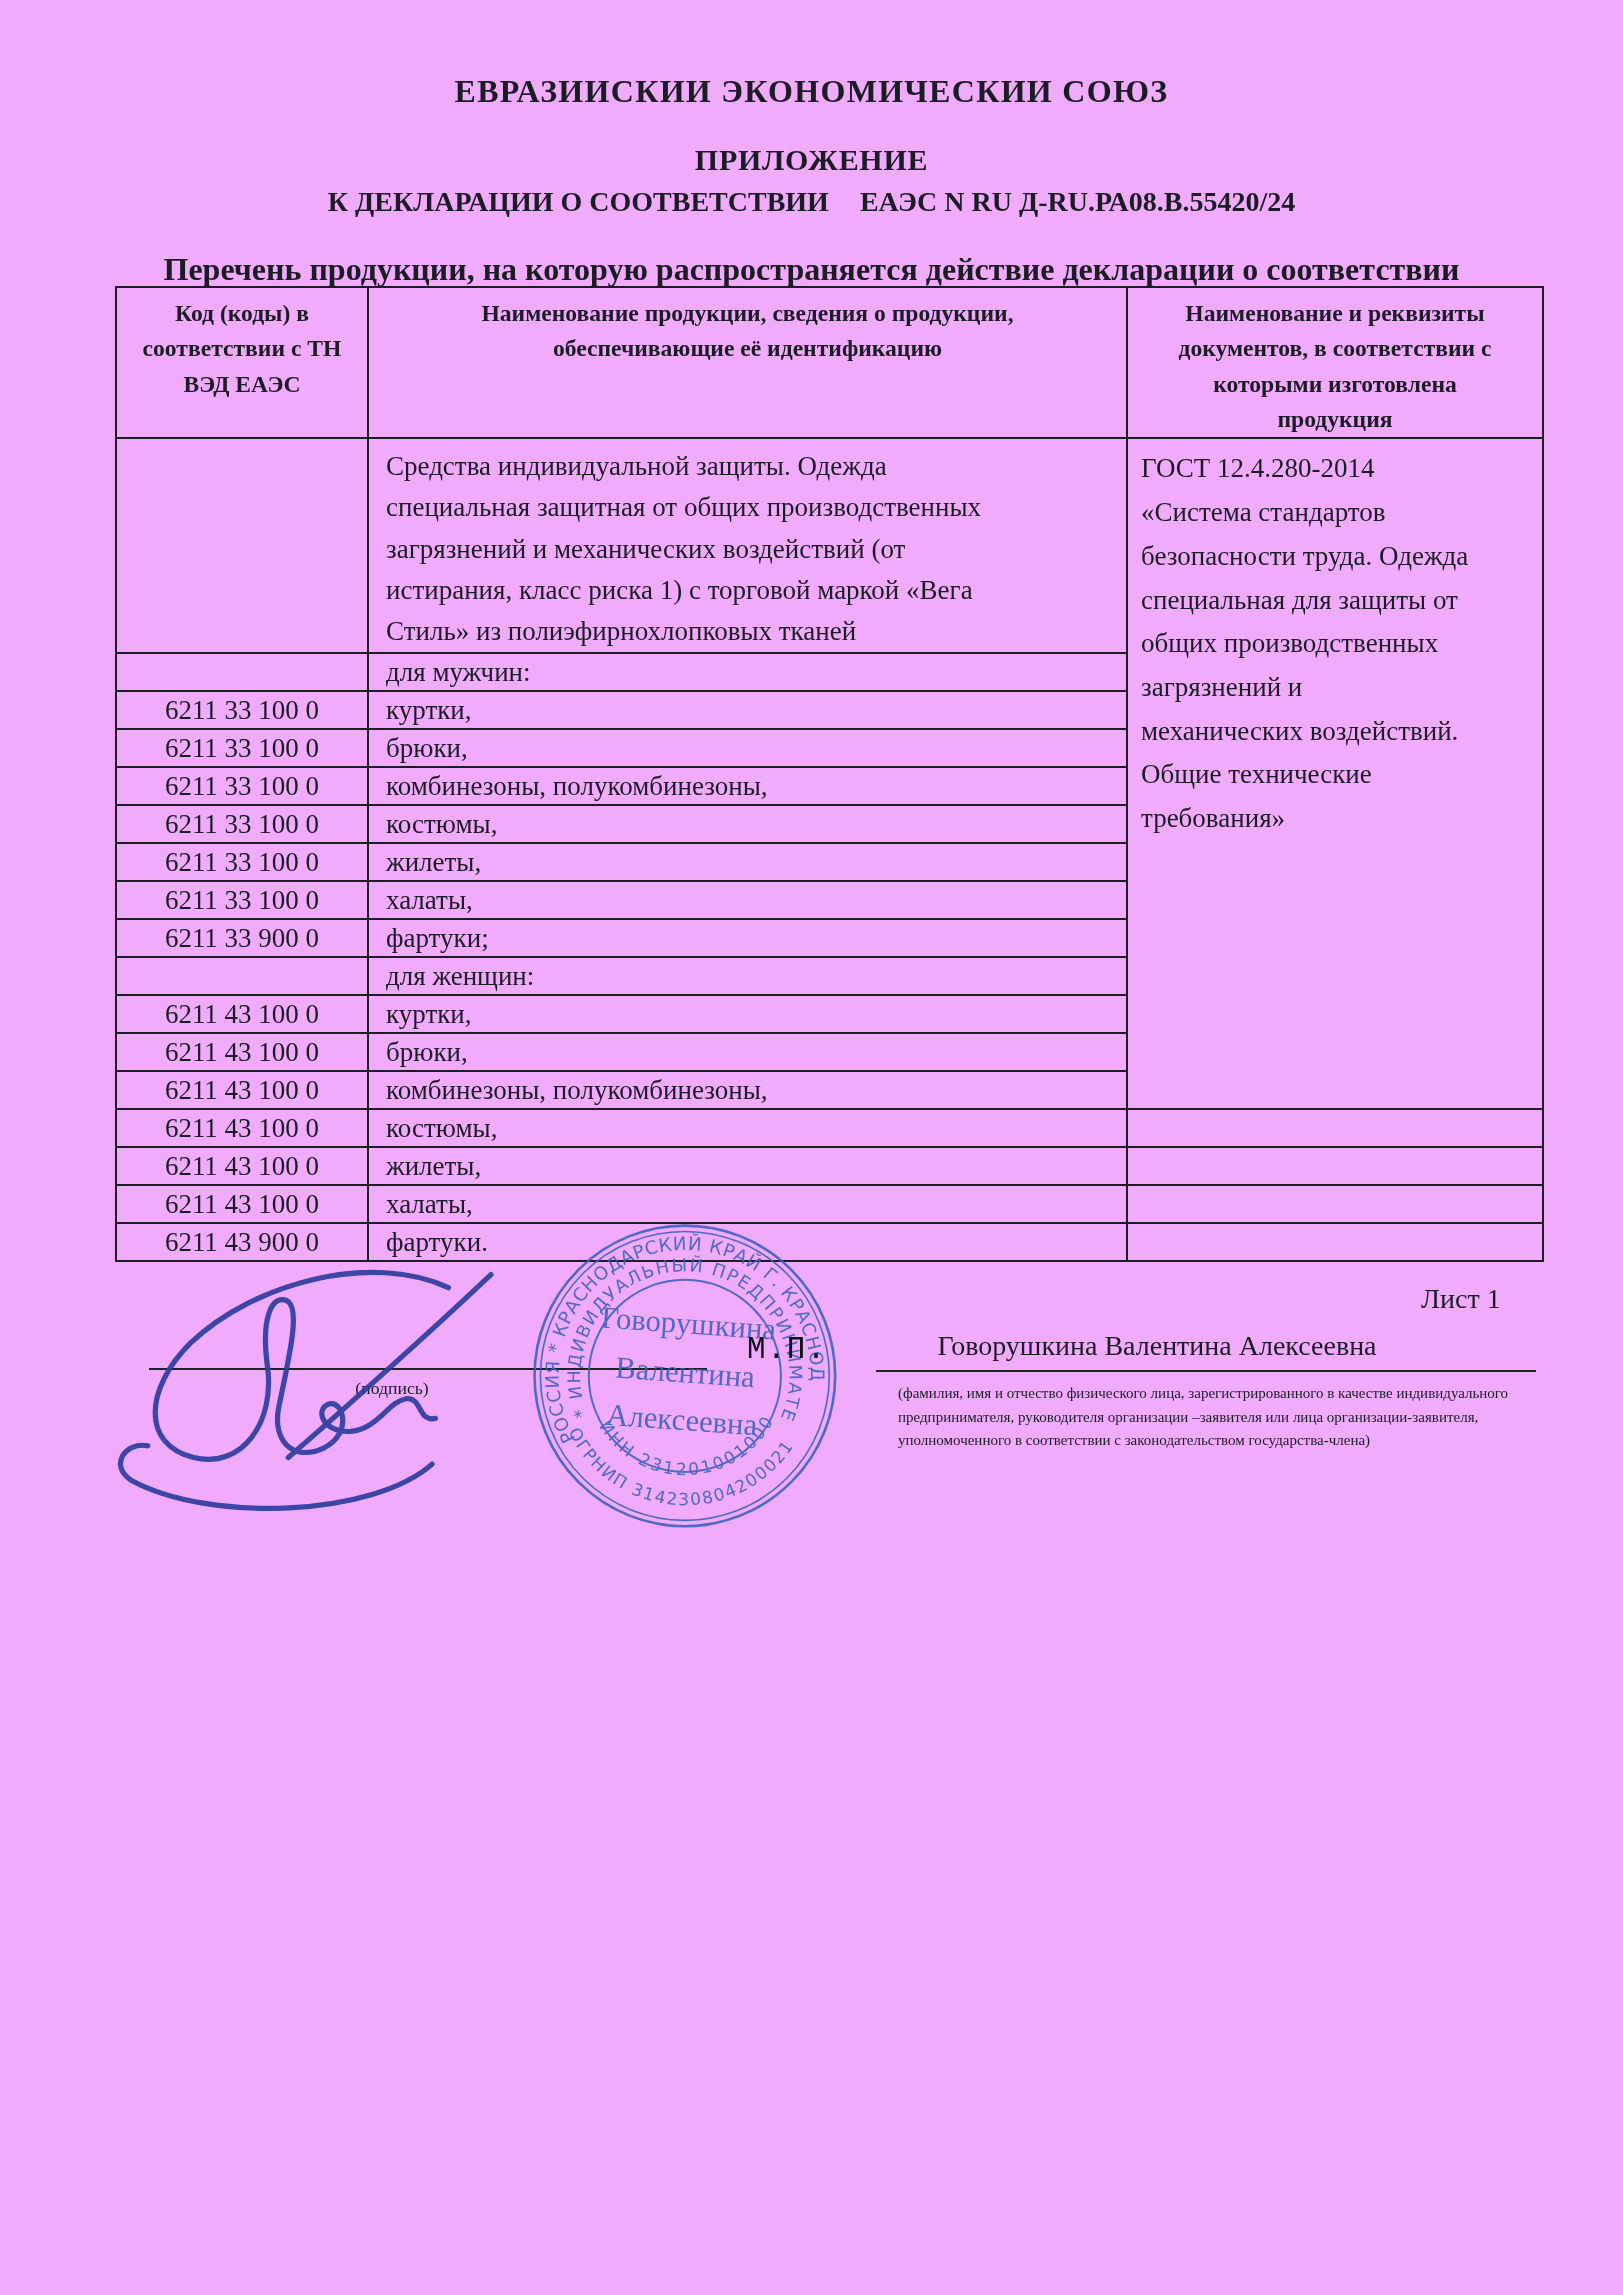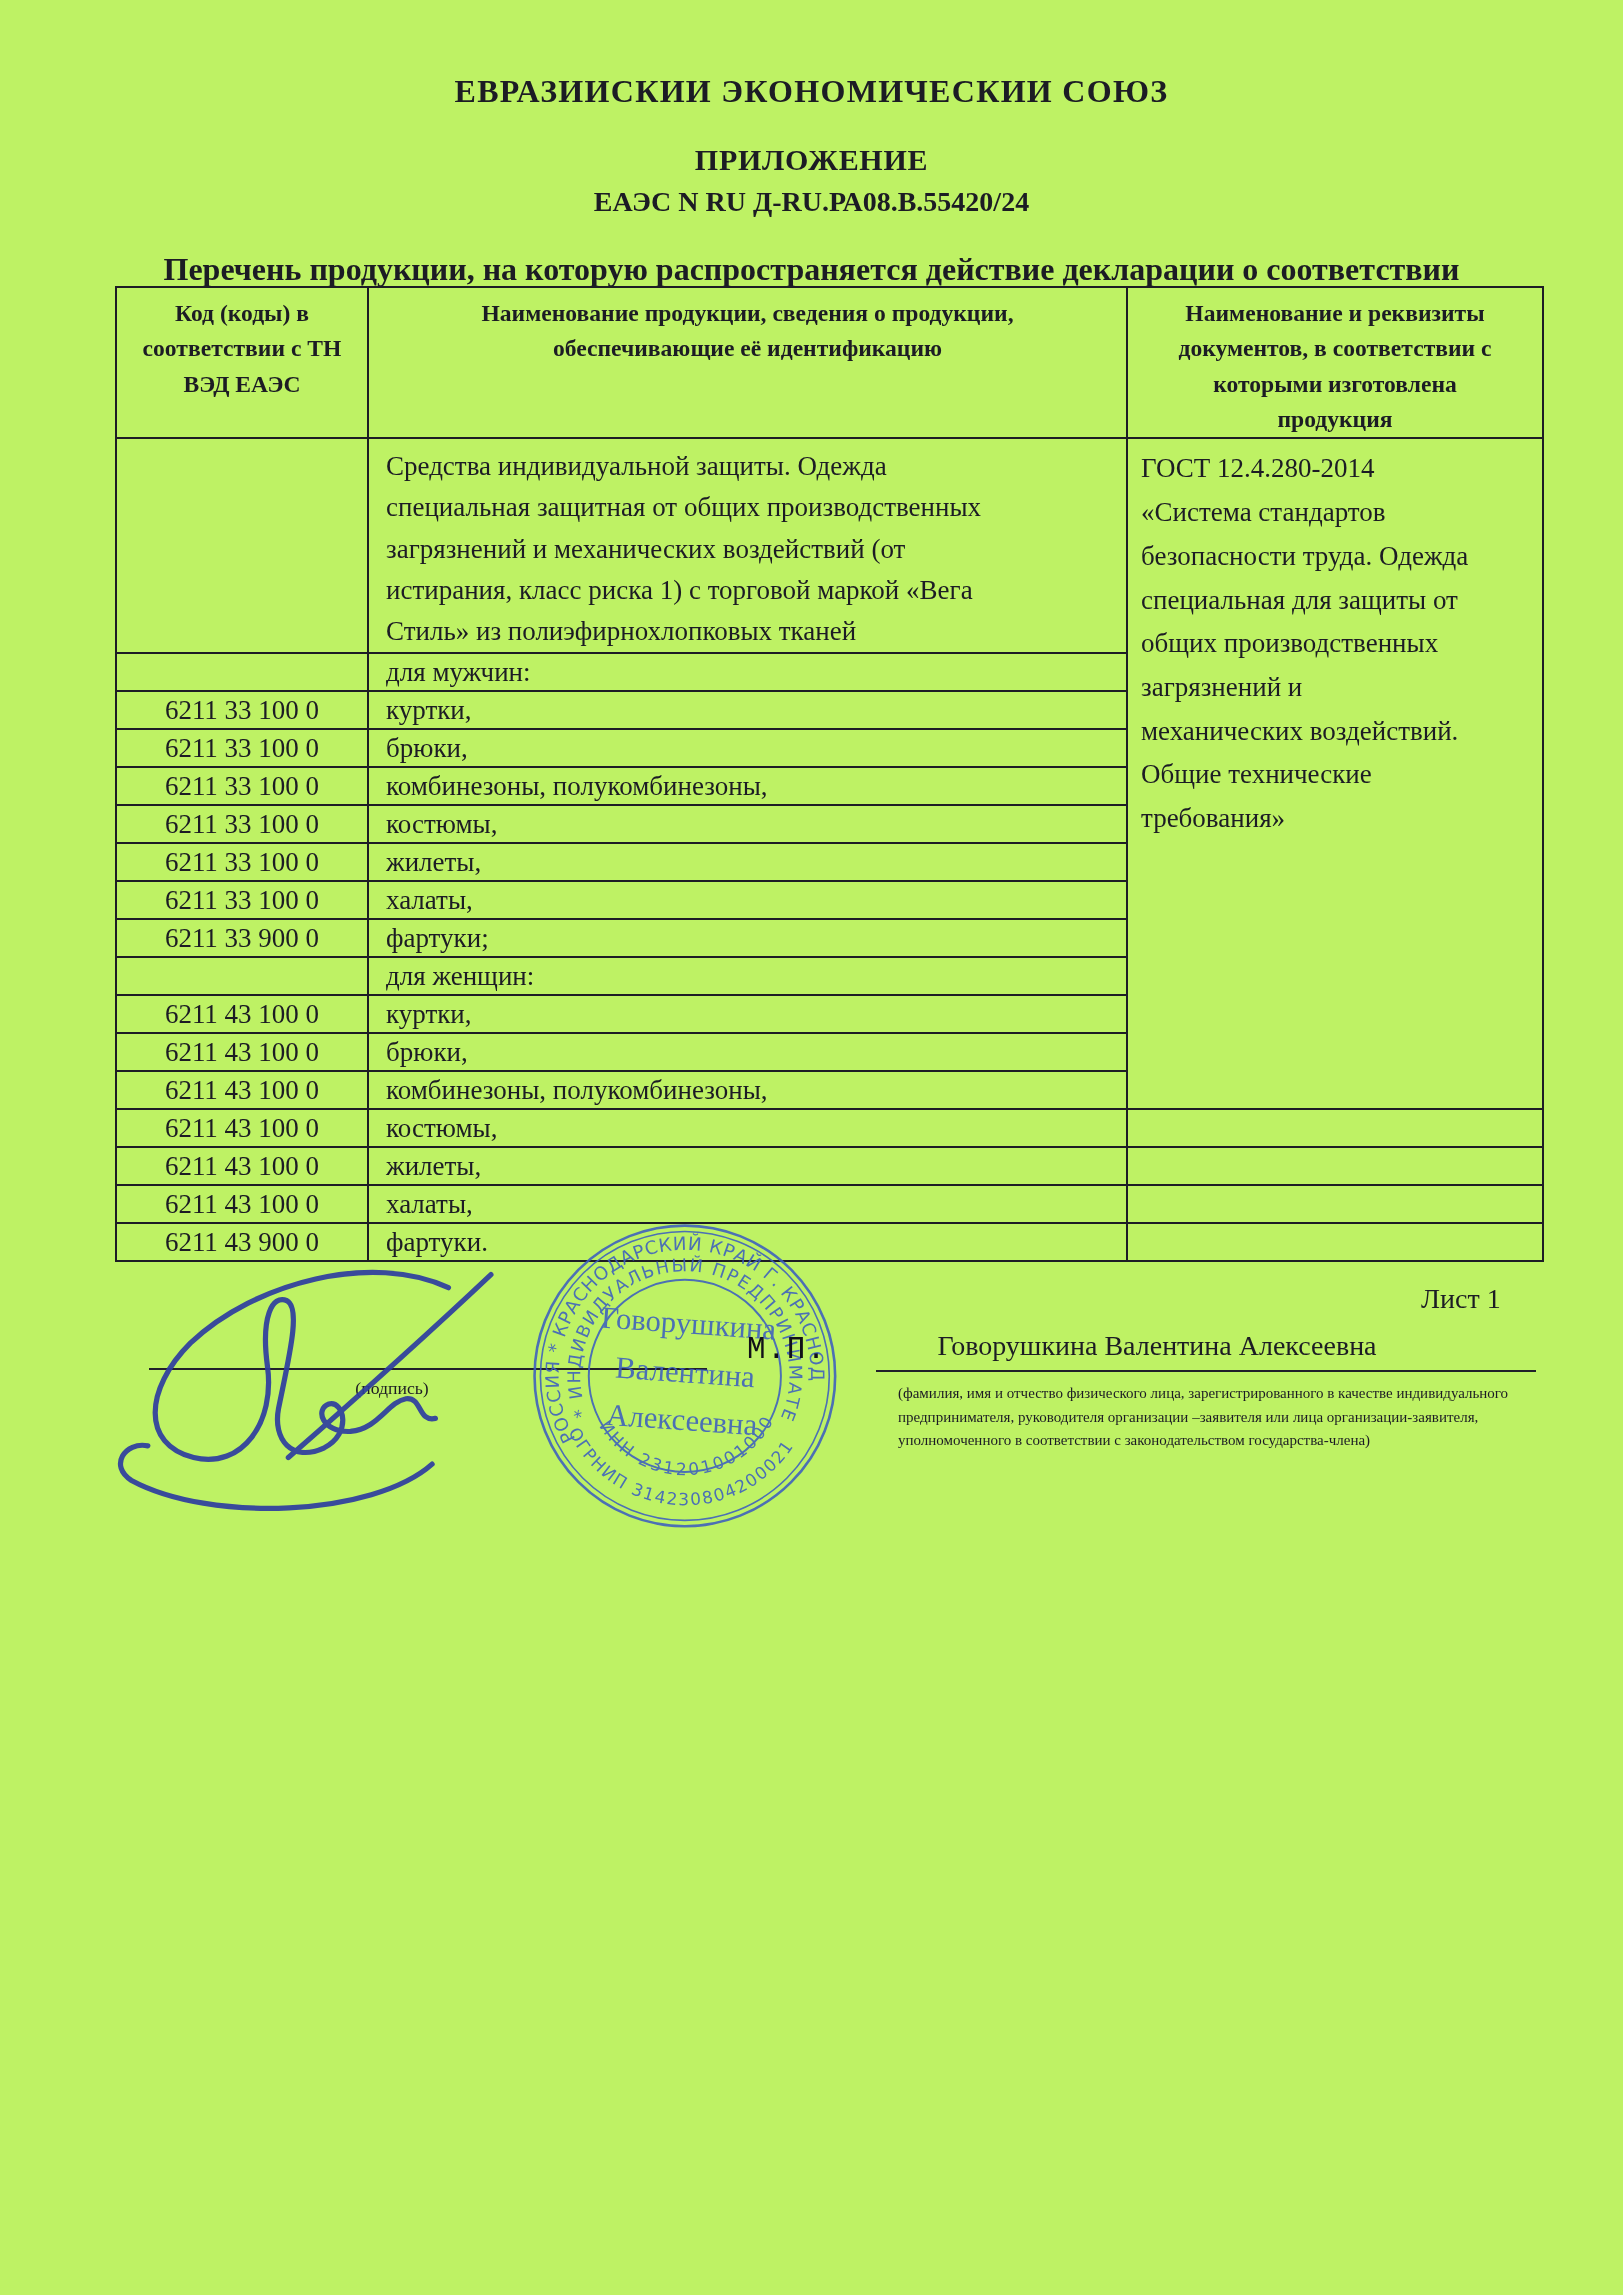--- a/index.html
+++ b/index.html
@@ -1,18 +1,18 @@
 <!DOCTYPE html>
 <html style="font-size:10.5px"><head>
 <meta charset="utf-8">
 <style>
   html,body { margin:0; padding:0; background:#ffffff; }
   .page {
     position:relative; width:1623px; height:2295px;
-    background:#bef264; overflow:hidden;
+    background:#f0abfc; overflow:hidden;
     font-family:"Liberation Serif", serif; color:#1c1c24;
   }
 
   
   .union-title {
     position:absolute; top:73px; left:0; width:100%;
     text-align:center; font-size:32px; font-weight:700; letter-spacing:1.3px;
   }
   .appendix-title {
     position:absolute; top:143px; left:0; width:100%;
@@ -104,20 +104,21 @@
   }
 </style>
 </head>
 <body>
 
 <div class="page">
 
   <div class="union-title">ЕВРАЗИИСКИИ ЭКОНОМИЧЕСКИИ СОЮЗ</div>
   <div class="appendix-title">ПРИЛОЖЕНИЕ</div>
   <div class="decl-line">
+    <span>К ДЕКЛАРАЦИИ О СООТВЕТСТВИИ</span>
     <span>ЕАЭС N RU Д-RU.РА08.В.55420/24</span>
   </div>
   <div class="table-caption">Перечень продукции, на которую распространяется действие декларации о соответствии</div>
 
   <table class="product-table">
     <colgroup>
       <col style="width:252px">
       <col style="width:759px">
       <col style="width:416px">
     </colgroup>

